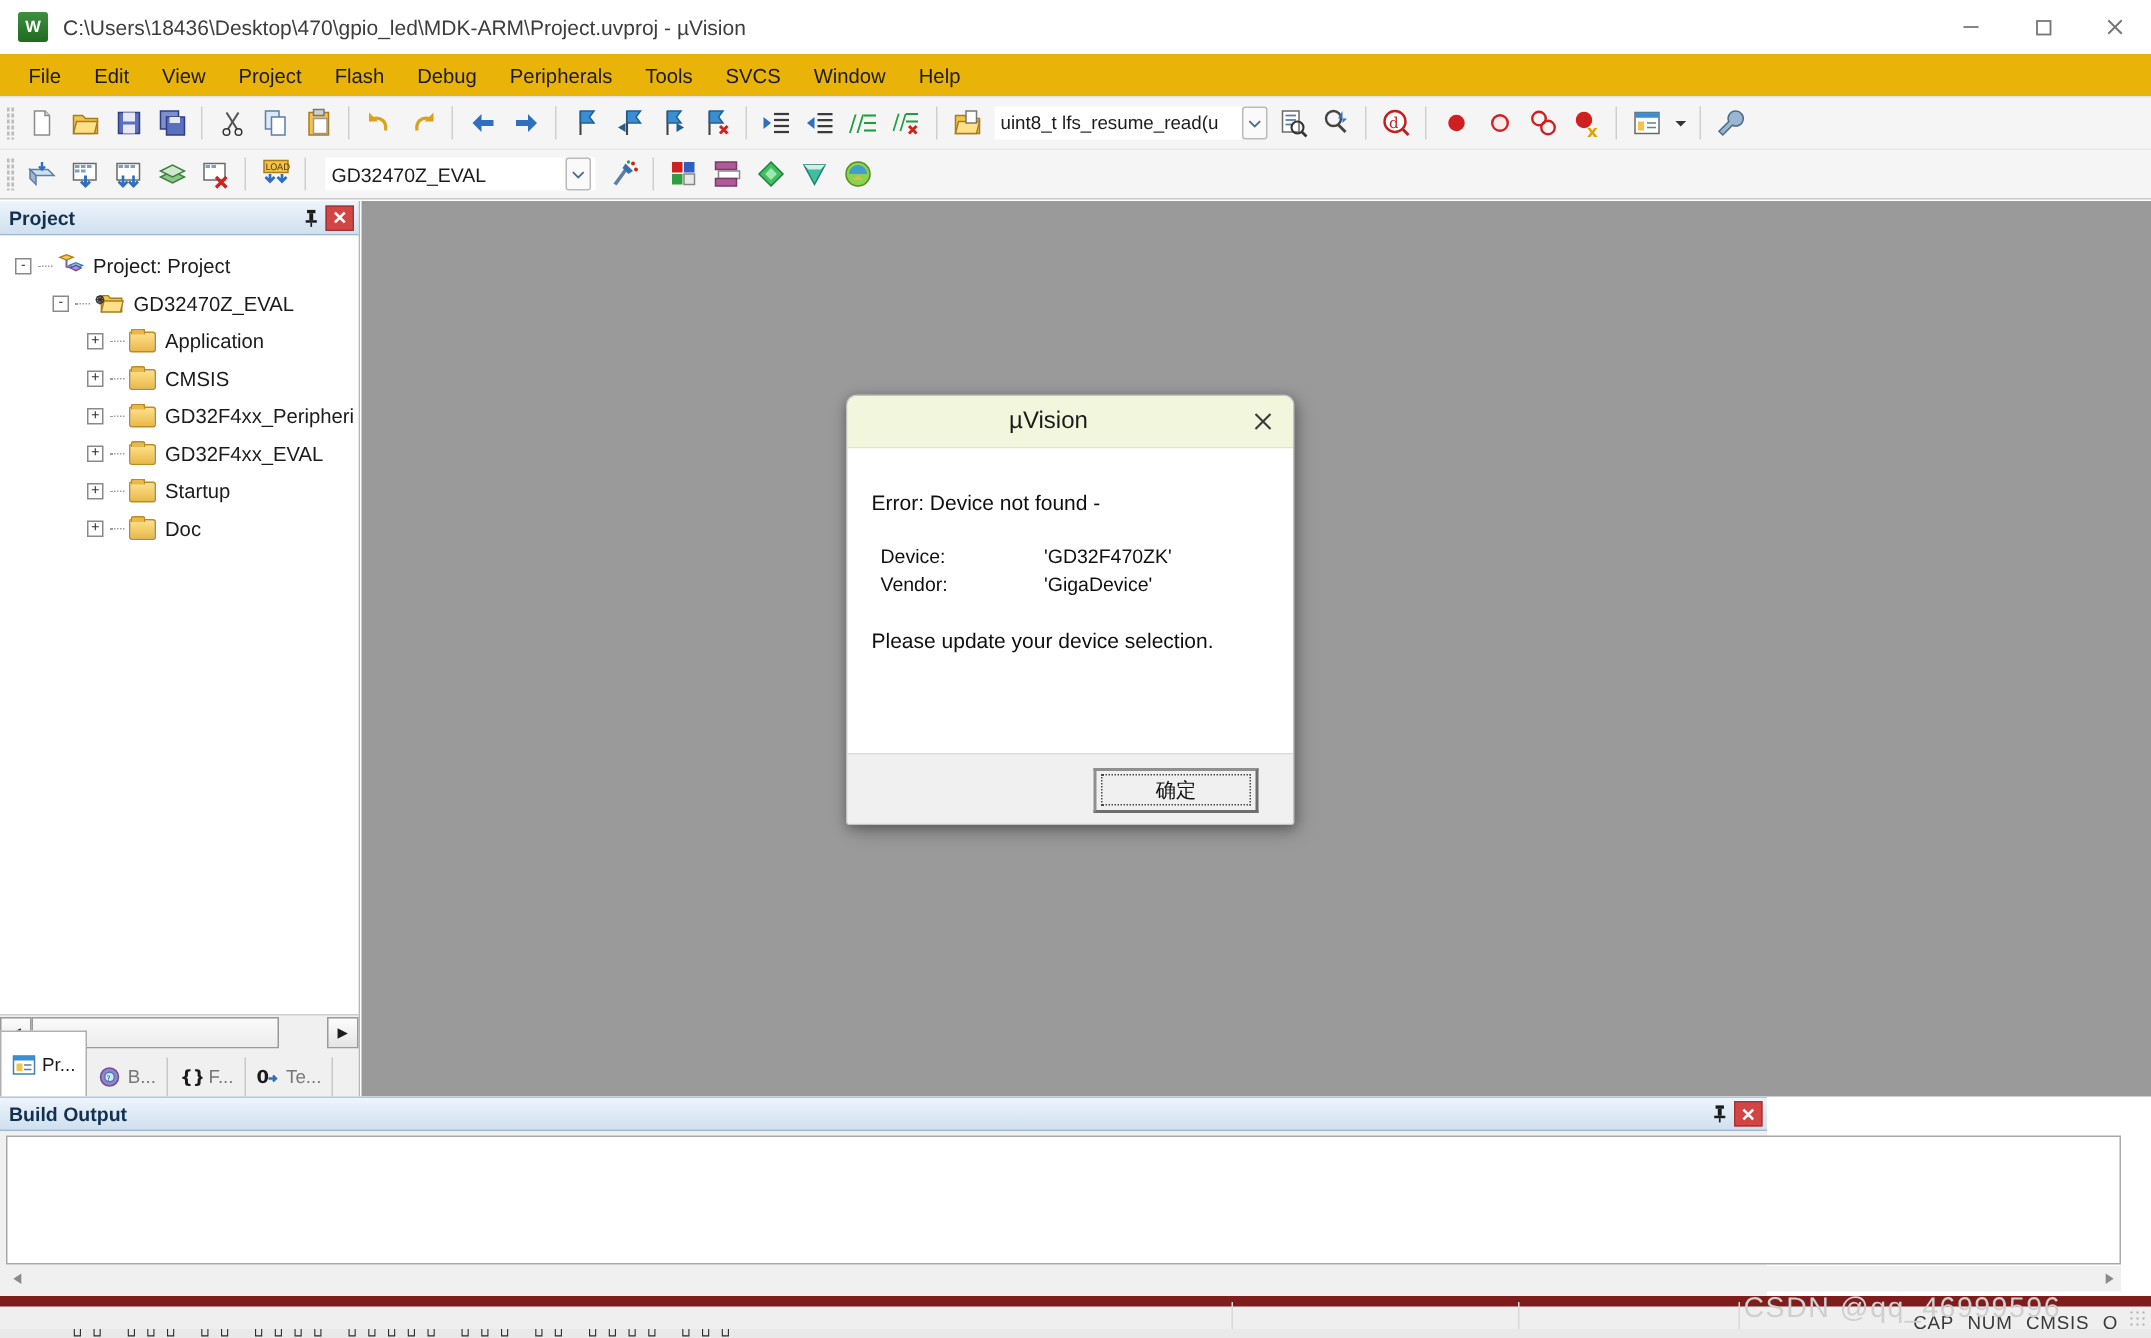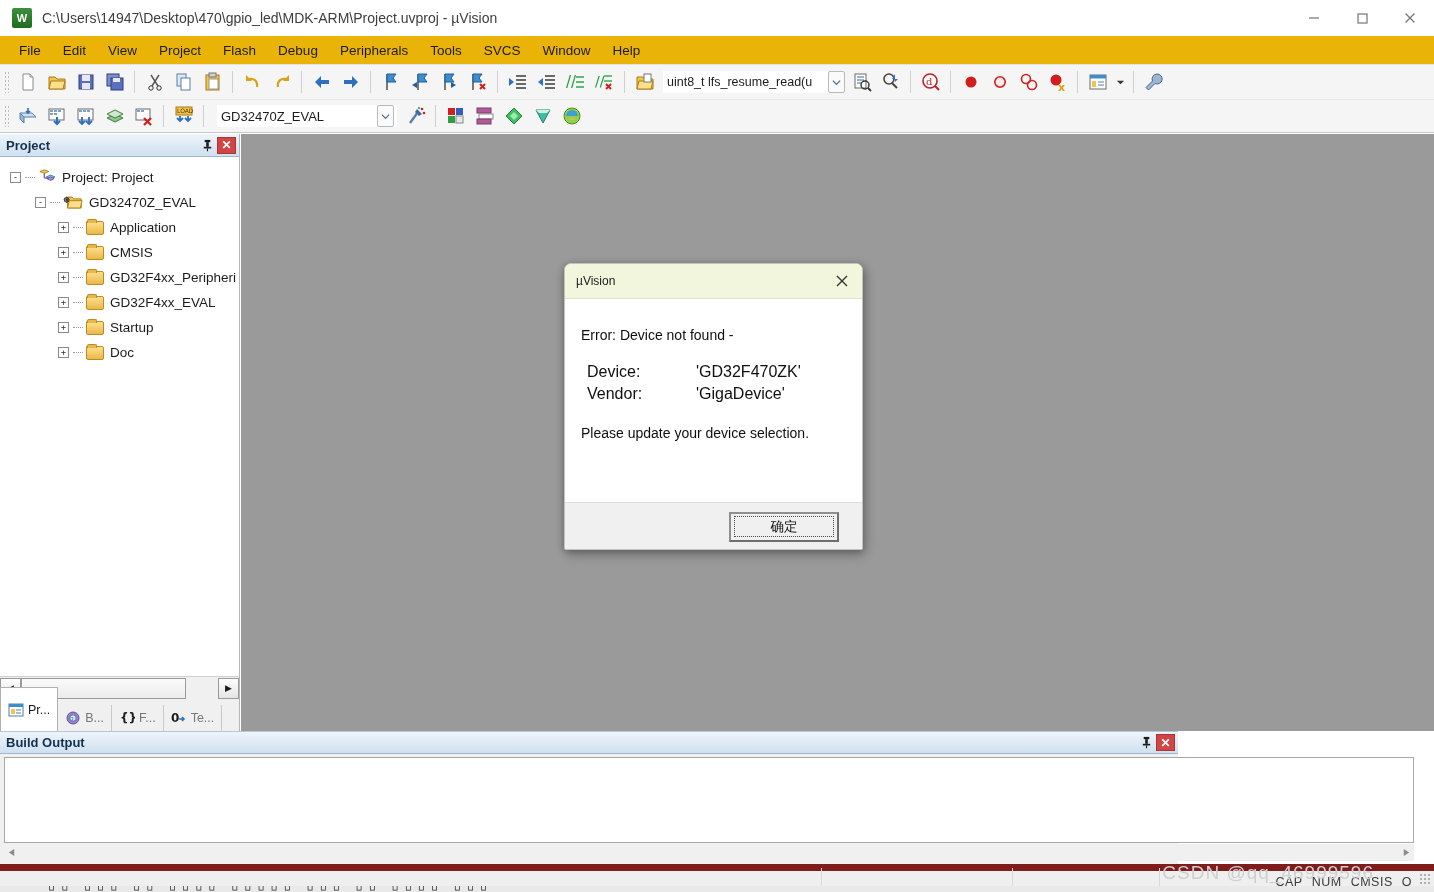--- a/index.html
+++ b/index.html
@@ -92,25 +92,25 @@
   .mdi { position:absolute; left:241px; top:0; right:0; height:597px; background:#9a9a9a; }
 
   
   .dlg-shadow { position:absolute; left:566px; top:267px; width:300px; height:288px;
                 background:rgba(0,0,0,0.22); filter:blur(6px); border-radius:8px; }
   .dialog { position:absolute; left:564px; top:263px; width:299px; height:287px;
             background:#fff; border:1px solid #c2c2c2; border-radius:7px 7px 2px 2px;
             box-shadow:0 2px 7px rgba(0,0,0,0.25); overflow:hidden; }
   .dlg-title { height:35px; background:#f2f6dd; border-bottom:1px solid #e0e4cd;
                display:flex; align-items:center; padding-left:11px; }
-  .dlg-title .t { font-size:12px; color:#1b1b1b; flex:1; }
+  .dlg-title .t { font-size:16px; color:#1b1b1b; flex:1;text-align:center; }
   .dlg-x { width:40px; height:34px; display:flex; align-items:center; justify-content:center; color:#3a3a3a; }
   .dlg-body { height:203px; background:#fff; padding:28px 0 0 16px; }
   .dlg-err { font-size:14px; color:#0f0f0f; margin-bottom:20px; }
-  .dlg-row { display:flex; font-size:16px; color:#0f0f0f; margin-bottom:4px; }
+  .dlg-row { display:flex; font-size:13px; color:#0f0f0f; margin-bottom:4px; }
   .dlg-row .k { width:115px; padding-left:6px; }
   .dlg-row .v { }
   .dlg-note { font-size:14px; color:#0f0f0f; margin-top:22px; }
   .dlg-foot { height:48px; background:#f0f0f0; border-top:1px solid #dedede;
               display:flex; align-items:center; justify-content:flex-end; padding-right:23px; }
   .ok-btn { width:110px; height:30px; background:#f0f0f0; border:2px solid;
             border-color:#8f8f8f #6e6e6e #6e6e6e #8f8f8f;
             display:flex; align-items:center; justify-content:center; font-size:13.5px; color:#111; }
   .ok-inner { width:100px; height:21px; border:1px dotted #4a4a4a; display:flex;
               align-items:center; justify-content:center; font-family:Liberation Mono, monospace; }
@@ -139,21 +139,21 @@
   .taskbar-sliver { position:absolute; left:0; top:886px; width:1434px; height:6px;
                     background:#e9e9e9; overflow:hidden; }
   .taskbar-sliver .tx { position:absolute; top:-9px; left:48px; font-size:13px; color:#2a2a2a;
                         white-space:nowrap; letter-spacing:6px; }
 </style>
 </head>
 <body>
 
 <div class="titlebar">
   <div class="app-icon"></div>
-  <div class="title-text">C:\Users\14947\Desktop\470\gpio_led\MDK-ARM\Project.uvproj - µVision</div>
+  <div class="title-text">C:\Users\18436\Desktop\470\gpio_led\MDK-ARM\Project.uvproj - µVision</div>
   <div class="wincontrols">
     <div class="wc">
       <svg class="ico" viewBox="0 0 20 20">
           <line x1="5" y1="10" x2="15" y2="10" stroke="#767676" stroke-width="1.2"></line>
         </svg>
     </div>
     <div class="wc">
       <svg class="ico" viewBox="0 0 20 20">
           <rect x="6" y="6" width="9" height="9" fill="none" stroke="#767676" stroke-width="1.2"></rect>
         </svg>

